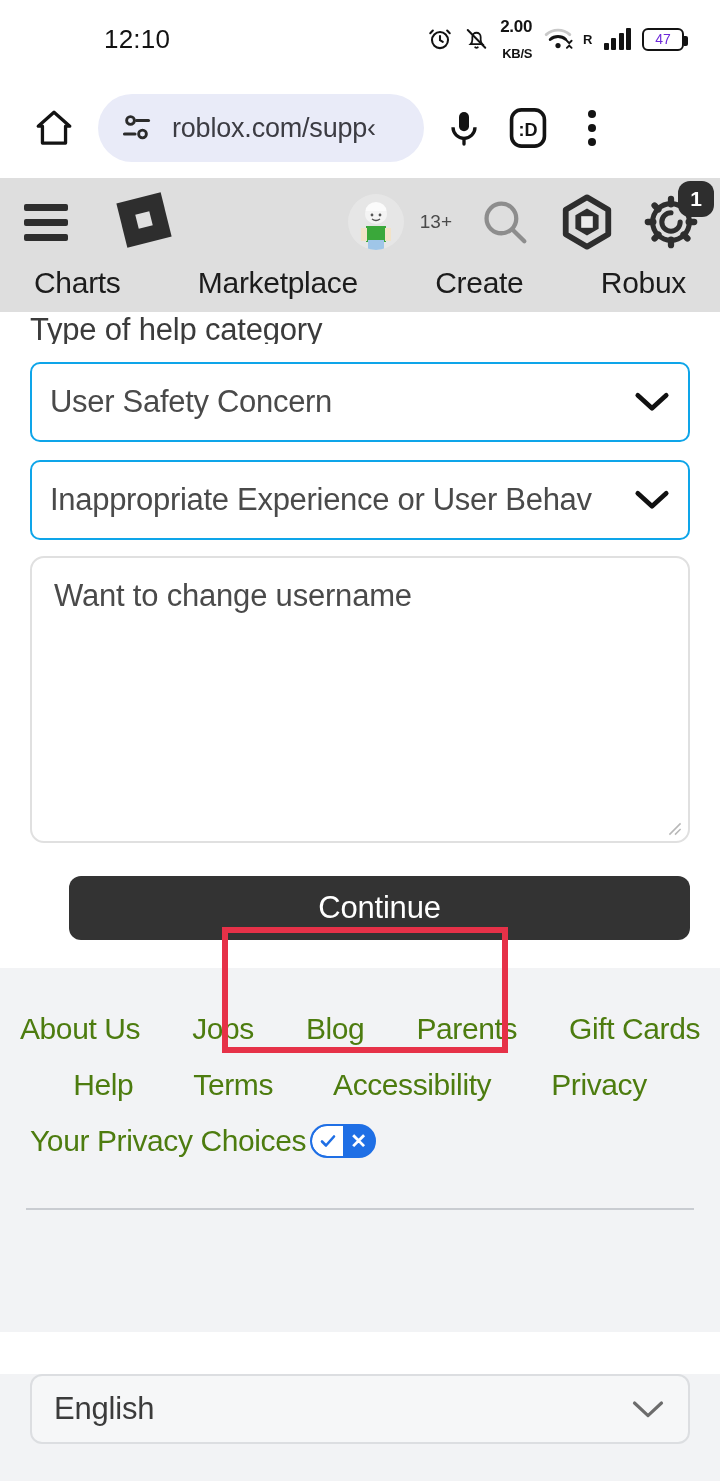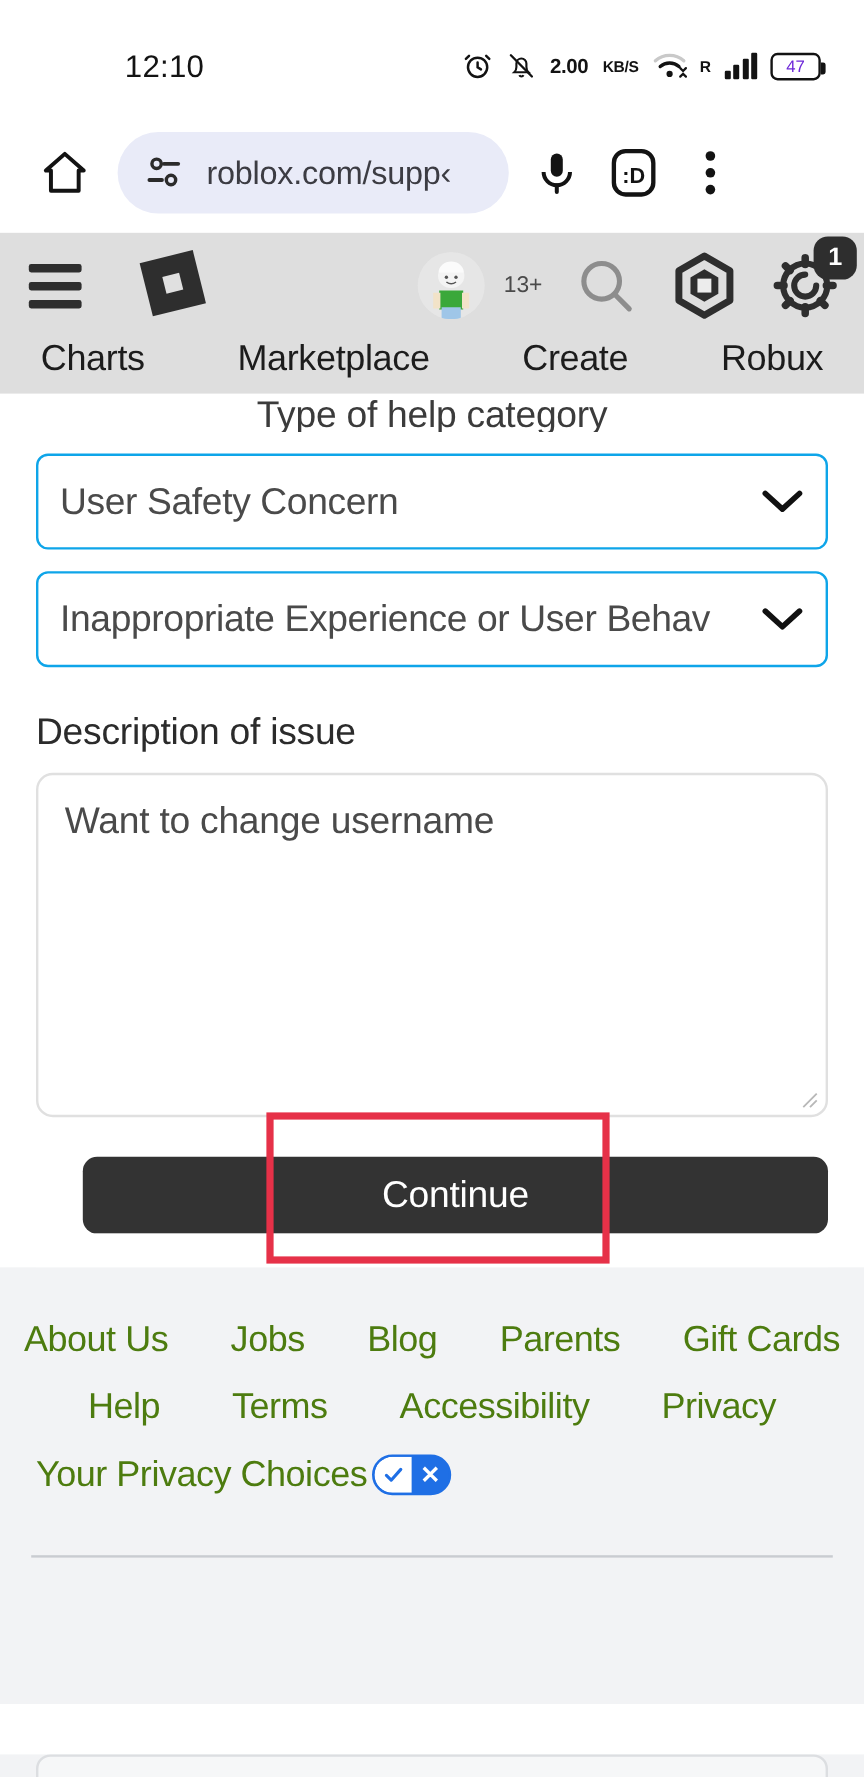--- a/index.html
+++ b/index.html
@@ -13,38 +13,37 @@
 
   
   .status-bar {
     height: 78px;
     background: #ffffff;
     display: flex;
     align-items: center;
     justify-content: space-between;
     padding: 0 36px 0 0;
     position: relative;
-    margin-top: 16px;
   }
   .status-time {
     font-size: 26px;
     color: #131313;
     font-weight: 400;
     margin-left: 104px;
     letter-spacing: 0.2px;
   }
   .status-icons {
     display: flex;
     align-items: center;
     gap: 11px;
   }
   .status-net {
     display: flex;
-    flex-direction: row;
-    align-items: center;
+    flex-direction: column;
+    align-items: flex-end;
     line-height: 1;
     color: #131313;
     gap: 12px;
   }
   .status-net .kb-val { font-size: 17px; font-weight: 700; letter-spacing: -0.3px;}
   .status-net .kb-unit { font-size: 13px; font-weight: 700; letter-spacing: -0.3px;}
   .roam-letter { font-size: 13px; font-weight: 700; color:#131313; margin-left:-1px;}
   .battery {
     width: 42px; height: 23px;
     border: 2.5px solid #131313;
@@ -151,21 +150,20 @@
     padding: 0 30px;
     position: relative;
   }
   .cut-label {
     font-size: 31px;
     color: #3b3b3b;
     margin-top: -14px;
     height: 32px;
     overflow: hidden;
     letter-spacing: -0.2px;
-    text-align: center;
   }
   .select-box {
     height: 80px;
     border: 2px solid #0ea5e9;
     border-radius: 10px;
     display: flex;
     align-items: center;
     padding: 0 18px;
     margin-top: 18px;
     background:#fff;
@@ -457,21 +455,20 @@
     </svg>
   </div>
 
   <div class="select-box">
     <span class="sel-text">Inappropriate Experience or User Behav</span>
     <svg class="chev" viewBox="0 0 24 14">
       <path d="M2.5 2.5L12 11.2l9.5-8.7" fill="none" stroke="#111" stroke-width="3.1" stroke-linecap="round" stroke-linejoin="round"></path>
     </svg>
   </div>
 
-  <div class="field-label">Description of issue</div>
 
   <div class="textarea-box">
     <div class="textarea-text">Want to change username</div>
     <svg class="resize-grip" viewBox="0 0 10 10">
       <path d="M9 1L1 9M9 5L5 9" stroke="#b8b8b8" stroke-width="1.1" fill="none"></path>
     </svg>
   </div>
 
   <div class="continue-btn">Continue</div>
   <div class="page-bottom-pad"></div>

